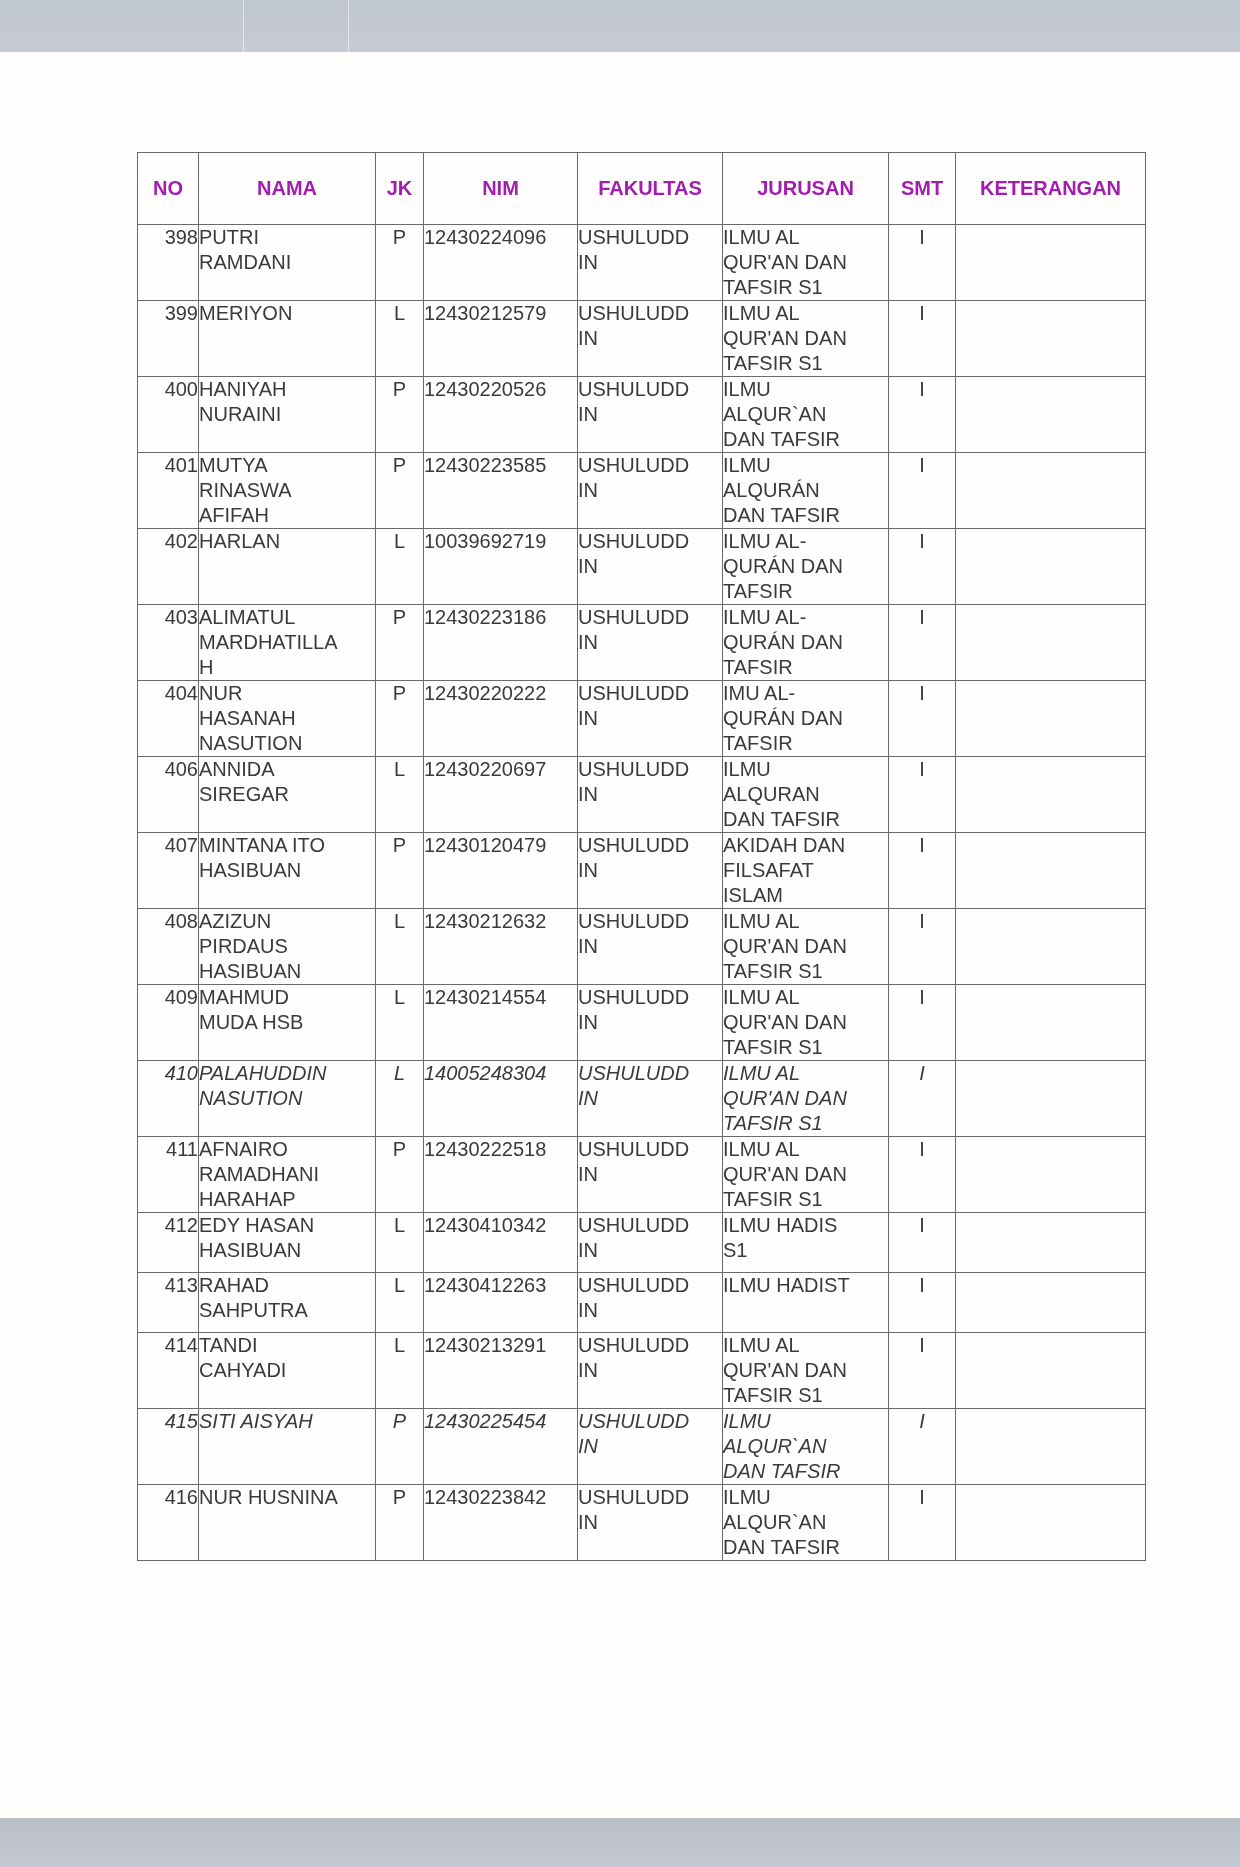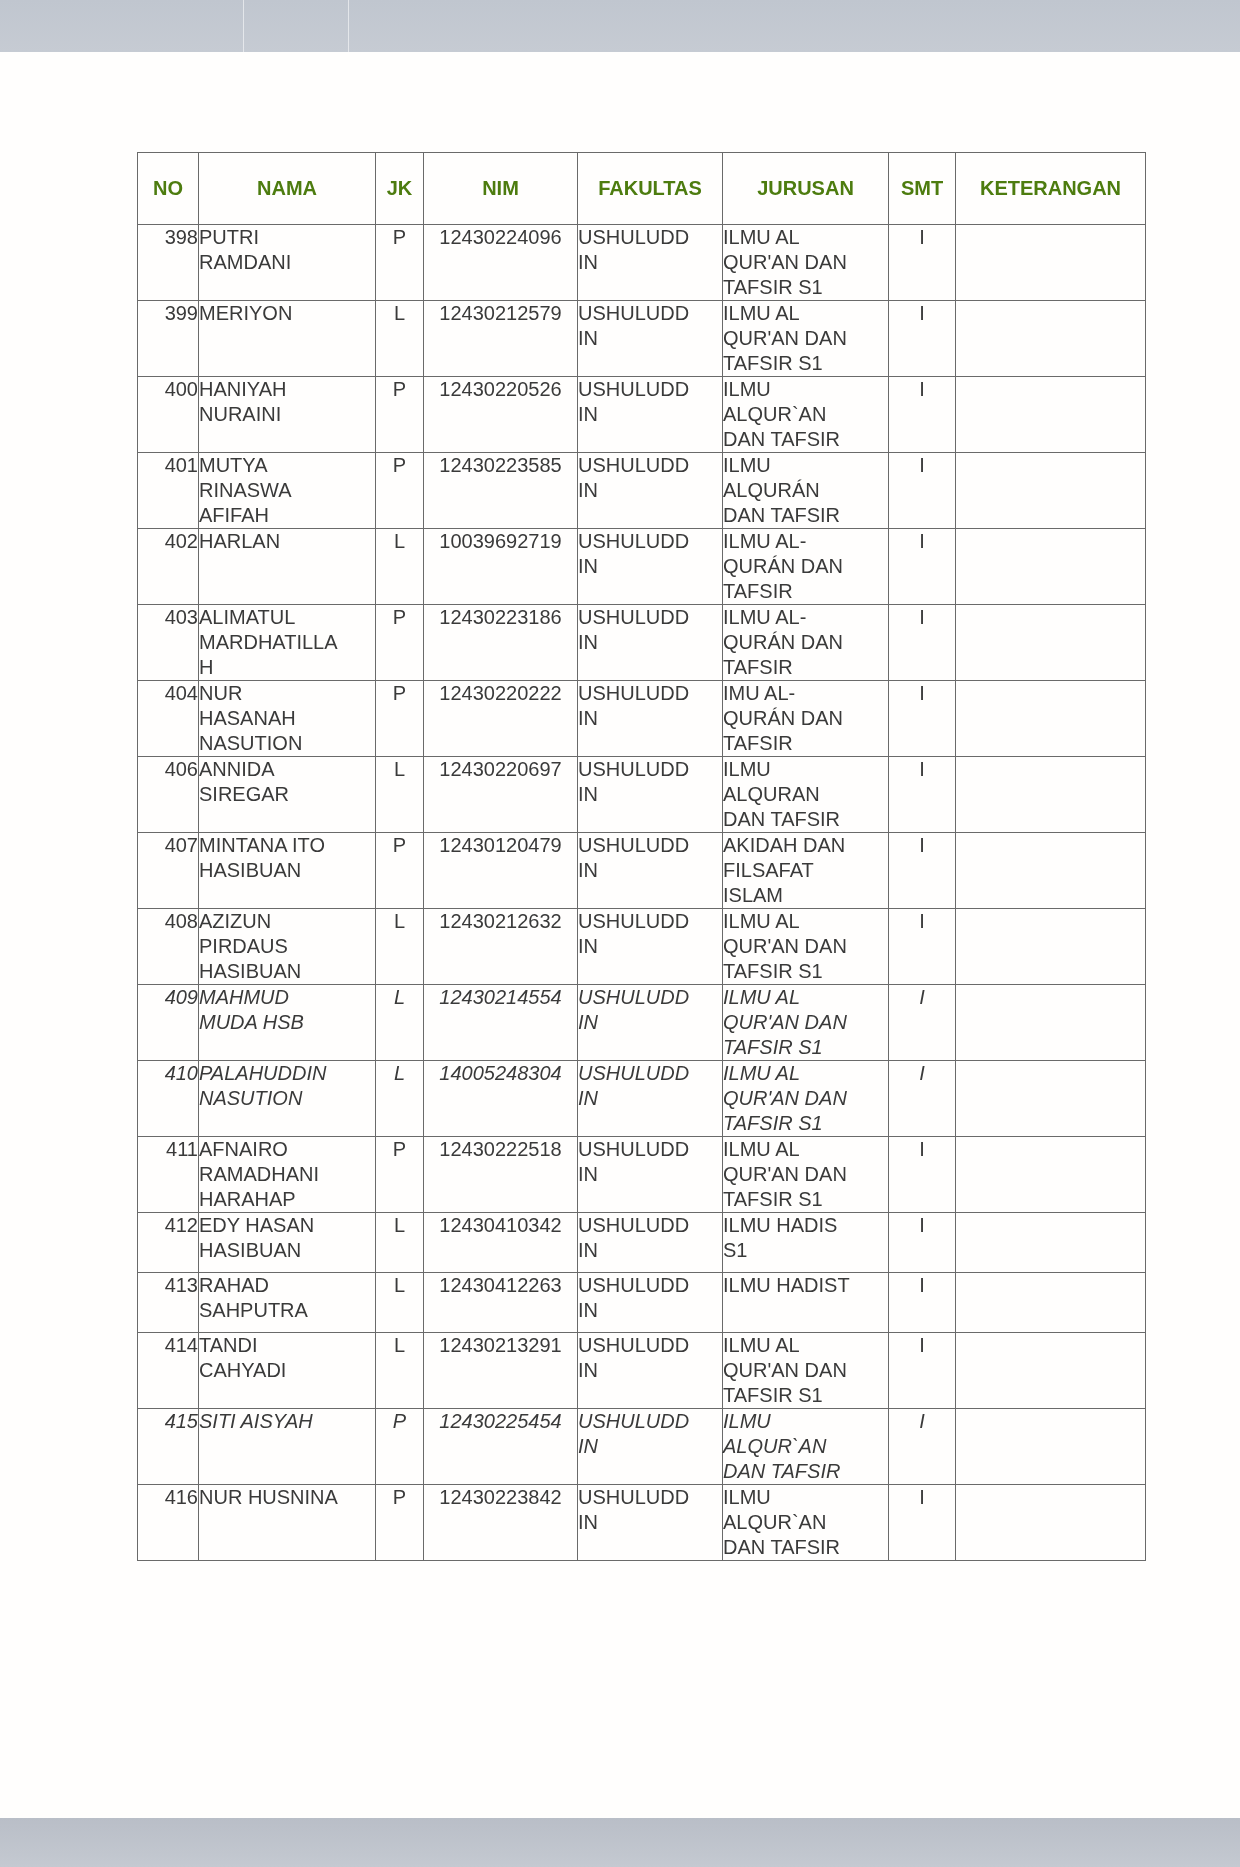--- a/index.html
+++ b/index.html
@@ -27,26 +27,26 @@
     border-collapse: collapse; table-layout: fixed;
     color: #3a3a3a;
     font-size: 20px; line-height: 25px;
   }
   table.roster th, table.roster td {
     border: 1.5px solid #6a6a6a;
     padding: 0; vertical-align: top;
   }
   table.roster th {
     height: 71px; font-weight: bold; font-size: 20px; text-align: center; vertical-align: middle;
-    color: #4d7c0f;
+    color: #a21caf;
   }
   td.c-no { text-align: right; padding-top: 1px; }
   td.c-nama { padding-left: 10px; margin-top: 36px; }
   td.c-jk { text-align: center; }
-  td.c-nim { text-align: center; }
+  td.c-nim { }
   td.c-fak { padding-left: 10px; }
   td.c-jur { padding-left: 10px; }
   td.c-smt { text-align: center; vertical-align: bottom; }
   td.c-ket { }
   .cell-text { white-space: pre-line; display: block; }
   .page-mark {
     position: absolute; left: 1196px; top: 1768px;
     font-family: "DejaVu Serif", serif; font-style: italic; font-weight: bold;
     font-size: 30px; color: #111; transform: rotate(8deg);
   }
@@ -379,21 +379,21 @@
 QUR'AN DAN
 TAFSIR S1</span>
           </td>
           <td class="c-smt">
             <span class="cell-text">I</span>
           </td>
           <td class="c-ket">
             <span class="cell-text"></span>
           </td>
         </tr>
-        <tr style="height: 76px; font-style: italic;">
+        <tr style="height: 76px;">
           <td class="c-no">
             <span class="cell-text">409</span>
           </td>
           <td class="c-nama">
             <span class="cell-text">MAHMUD
 MUDA HSB</span>
           </td>
           <td class="c-jk">
             <span class="cell-text">L</span>
           </td>

